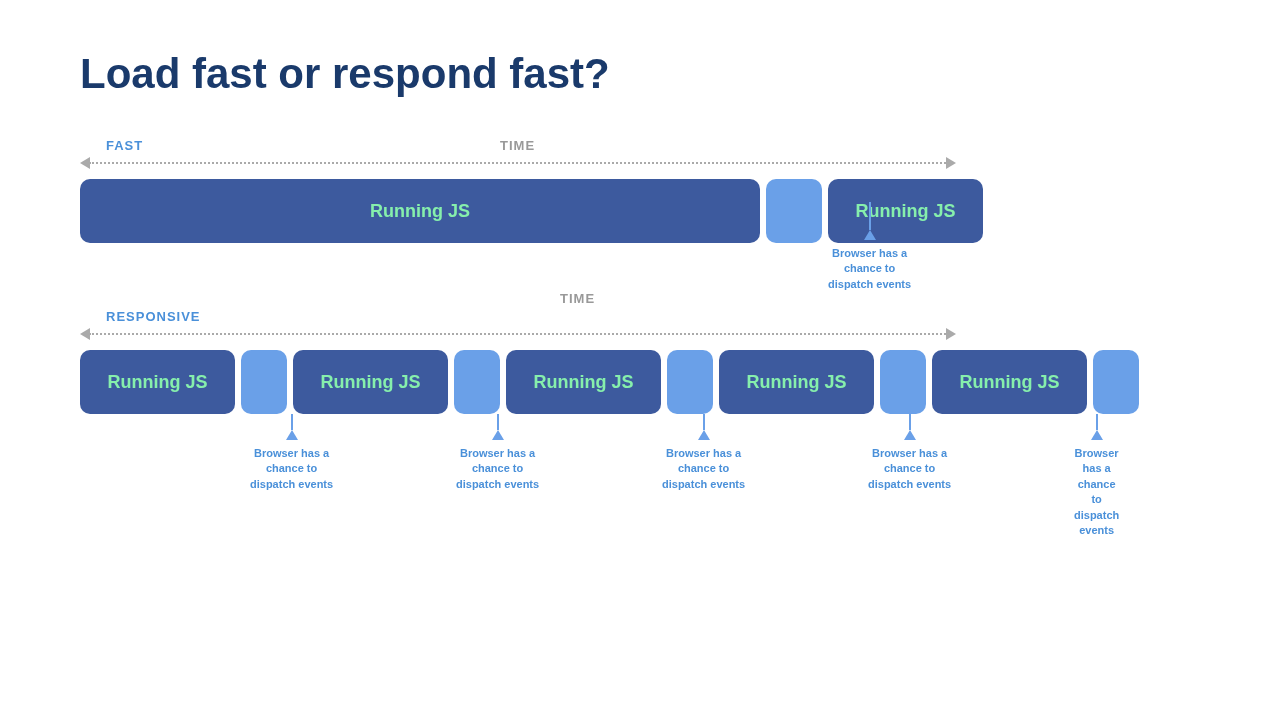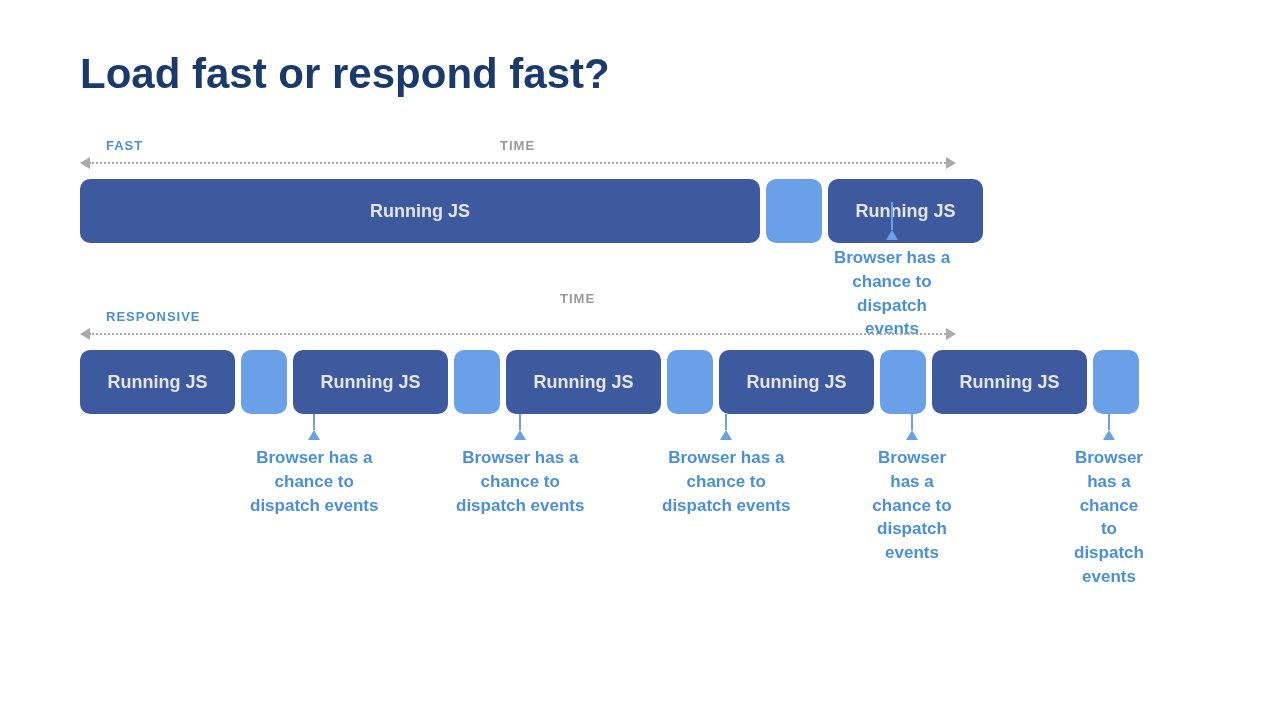--- a/index.html
+++ b/index.html
@@ -72,21 +72,21 @@
     .blocks-row {
       display: flex;
       align-items: center;
       gap: 0;
       position: relative;
     }
 
     .js-block {
       background: #3d5a9e;
       border-radius: 10px;
-      color: #e5e5e5;
+      color: #86efac;
       font-weight: 700;
       font-size: 18px;
       display: flex;
       align-items: center;
       justify-content: center;
       height: 64px;
       flex-shrink: 0;
     }
 
     .gap-block {
@@ -104,21 +104,21 @@
 
     .annotation-arrow-up {
       width: 0;
       height: 0;
       border-left: 6px solid transparent;
       border-right: 6px solid transparent;
       border-bottom: 10px solid #6aa0e8;
     }
 
     .annotation-text {
-      font-size: 17px;
+      font-size: 11px;
       font-weight: 700;
       color: #4a90d9;
       line-height: 1.4;
       text-align: center;
       margin-top: 6px;
     }
 
     
     .fast-section {
       position: relative;

